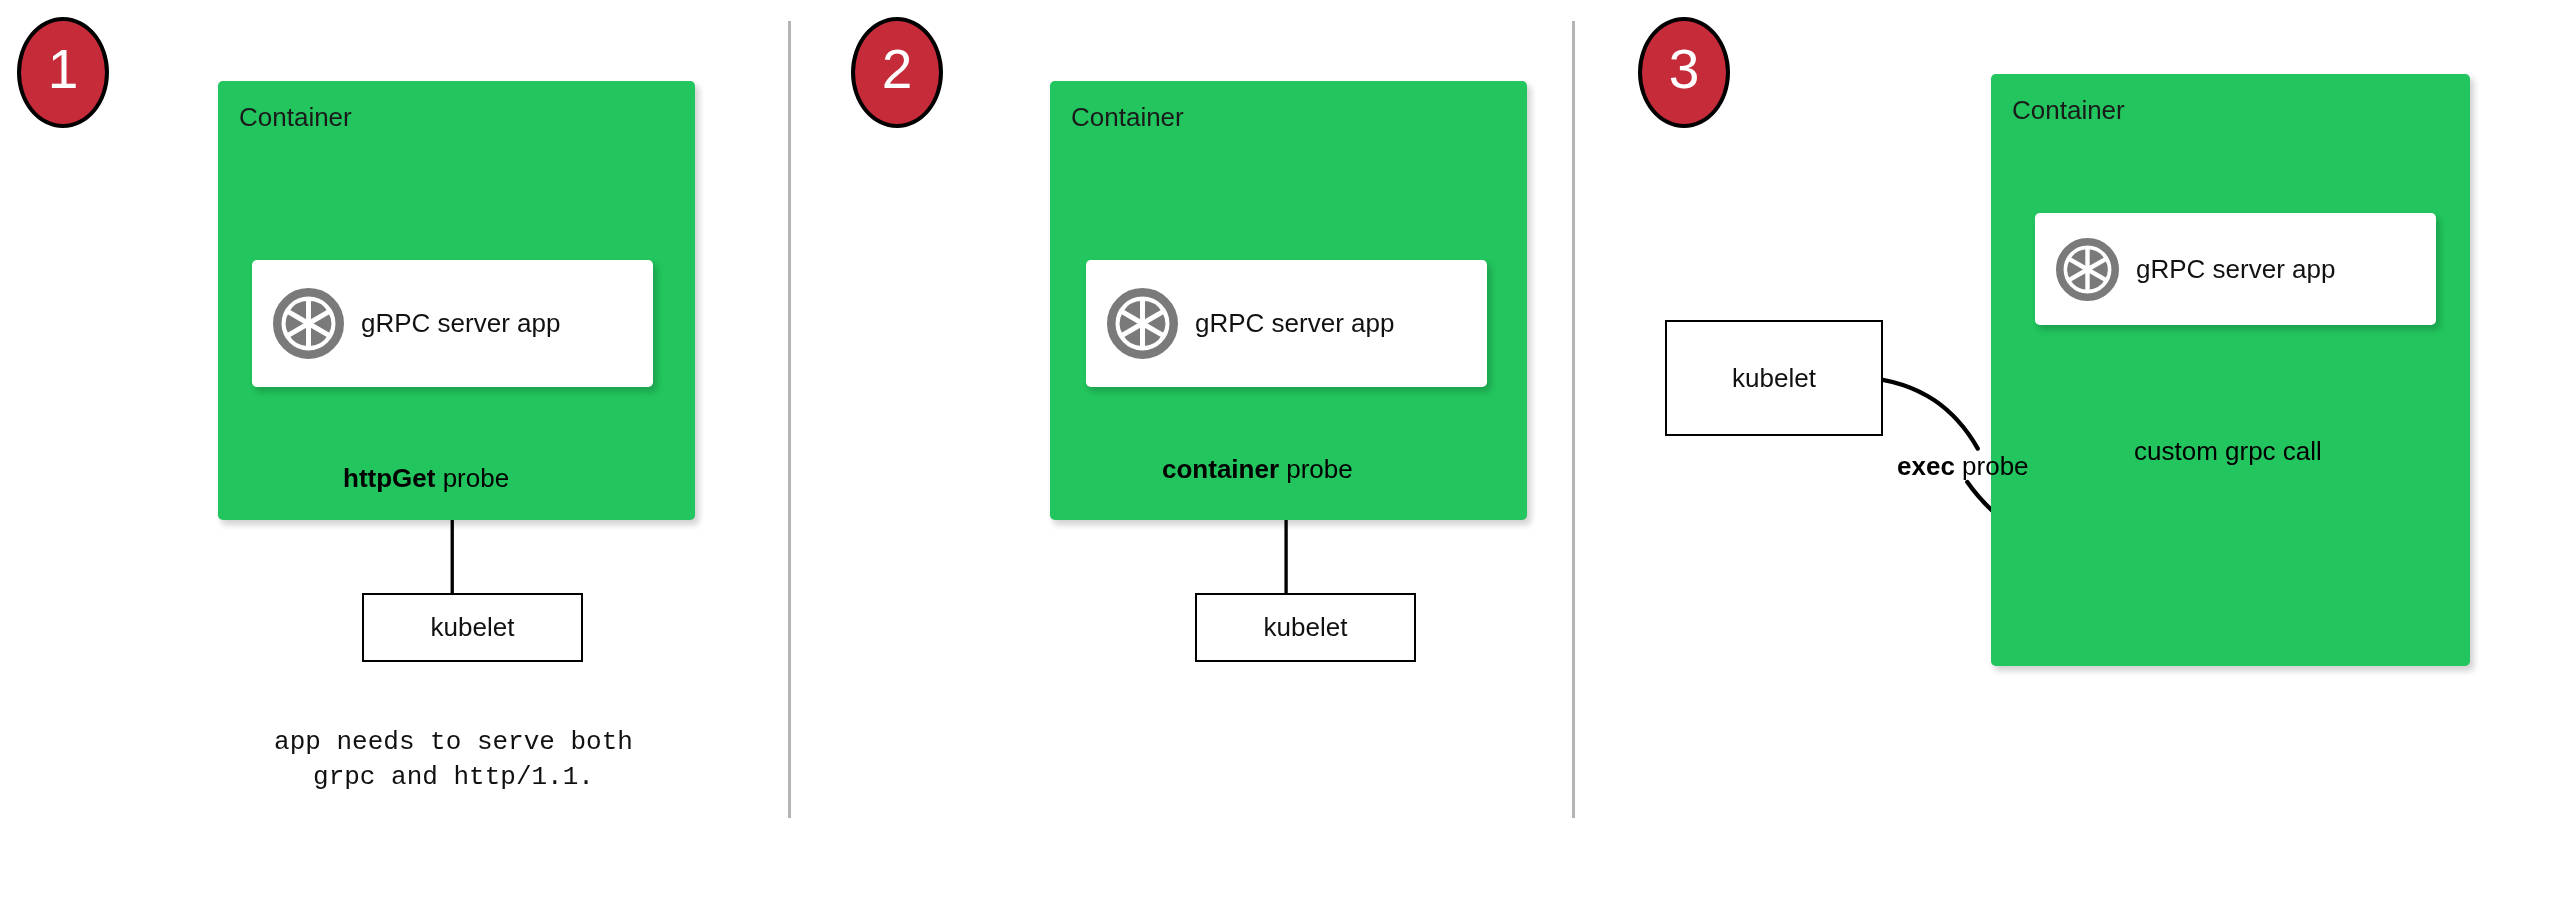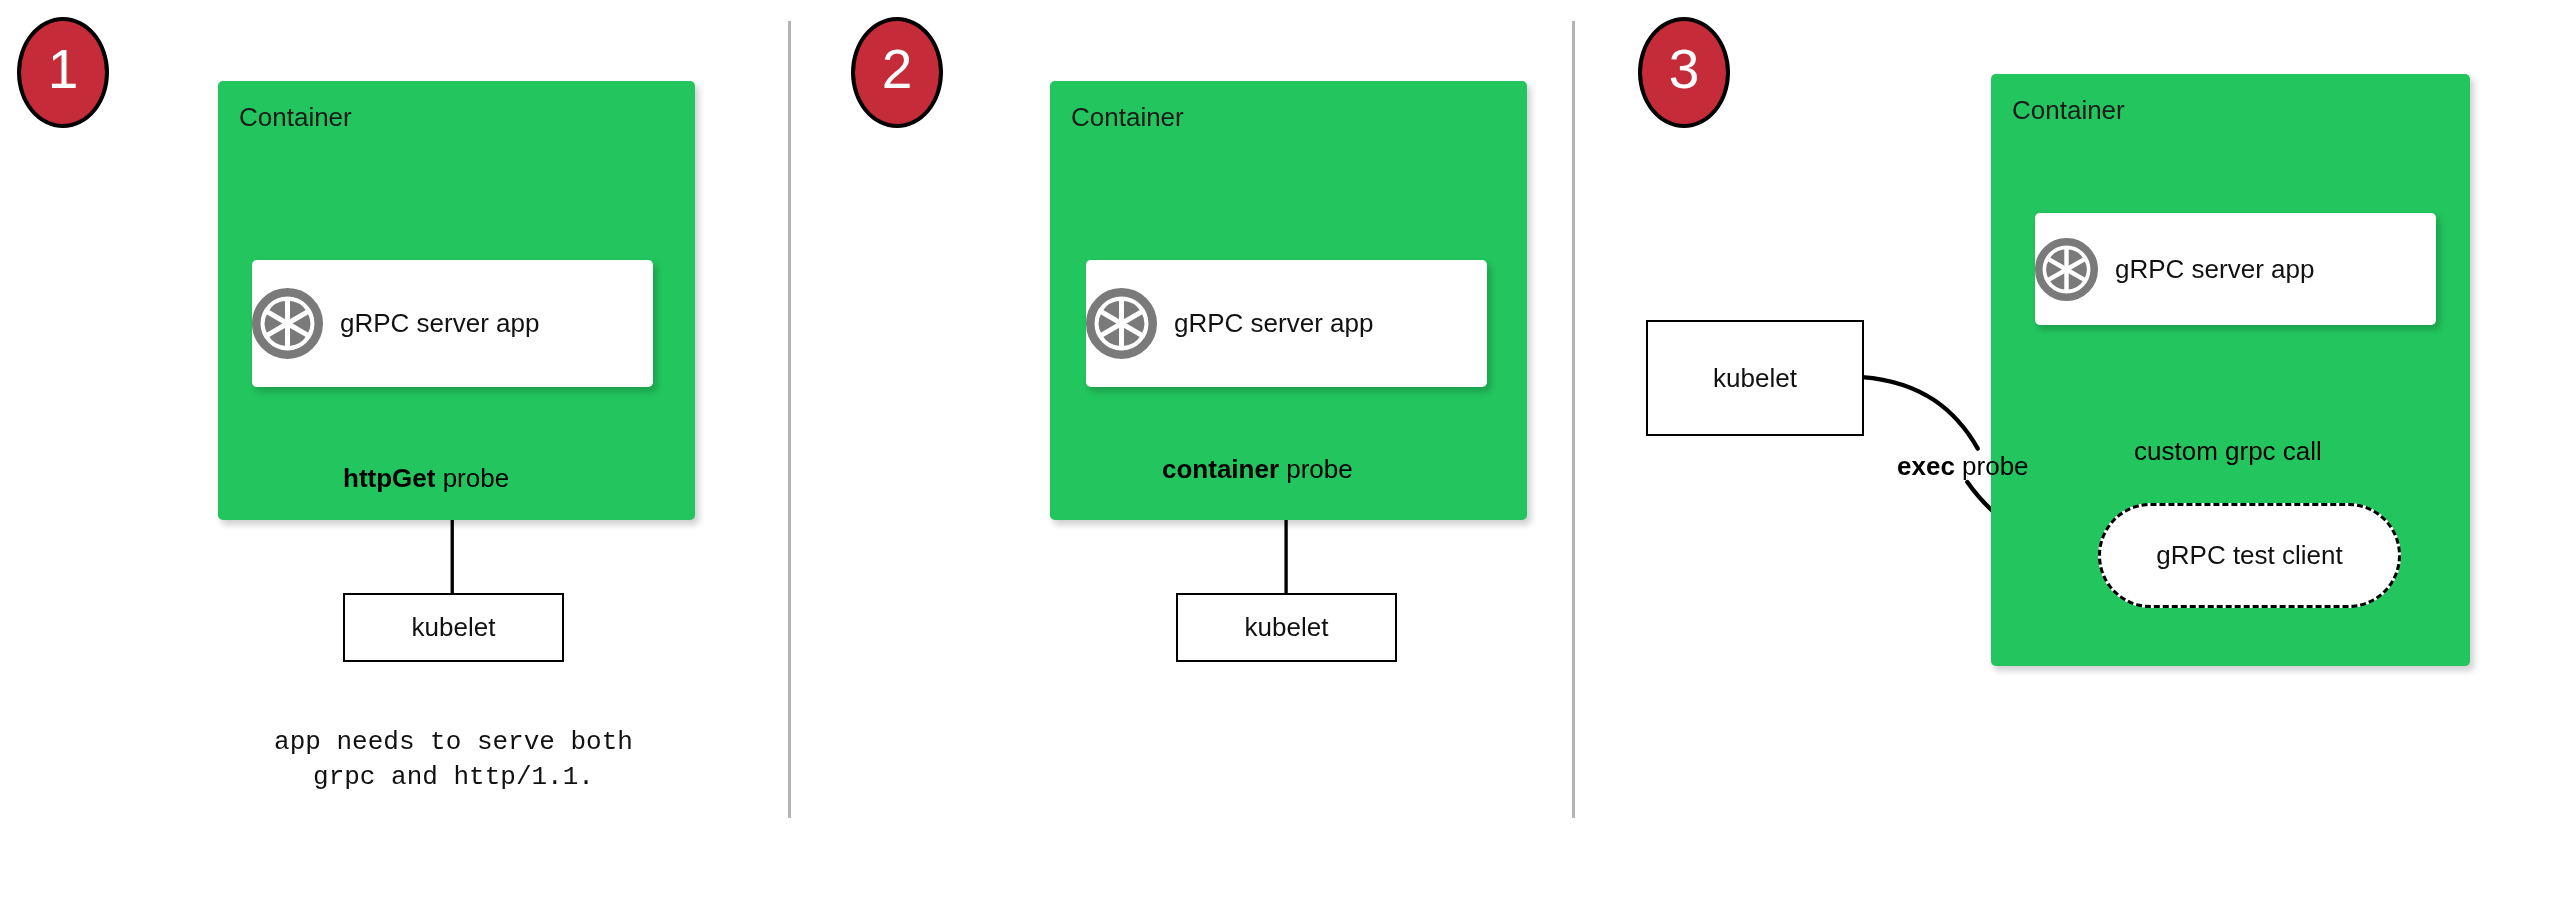--- a/index.html
+++ b/index.html
@@ -70,20 +70,21 @@
   }
 
   
   .app-card {
     position: absolute;
     background: #ffffff;
     border-radius: 4.8px;
     box-shadow: 3.8px 4.8px 6.7px rgba(0,0,0,0.18);
     display: flex;
     align-items: center;
+    padding-left: 21px;
     box-sizing: border-box;
   }
   .app-card .label {
     font-size: 26px;
     margin-left: 17px;
     white-space: nowrap;
     color: #111111;
   }
   .aperture-icon { flex: 0 0 auto; display:block; }
 
@@ -91,20 +92,21 @@
   .plain-box {
     position: absolute;
     background: #ffffff;
     border: 2.9px solid #000000;
     box-sizing: border-box;
     display: flex;
     align-items: center;
     justify-content: center;
     font-size: 26px;
     color: #111111;
+    margin-left: 19px;
   }
 
   
   .dashed-box {
     position: absolute;
     background: #ffffff;
     border: 3.8px dashed #000000;
     border-radius: 57px;
     box-sizing: border-box;
     display: flex;
@@ -290,19 +292,16 @@
   <div class="plain-box" style="left:1646px; top:320px; width:218px; height:116px;">
     <span>kubelet</span>
   </div>
 
   <div class="edge-label" style="left:1897px; top:453px;">
     <b>exec</b><span> probe</span>
   </div>
 
   <div class="edge-label" style="left:2134px; top:438px;">custom grpc call</div>
 
-  <div class="dashed-box" style="left:2098px; top:503px; width:303px; height:105px;">
-    <span>gRPC test client</span>
-  </div>
 
 
 </div>
 
 
 </body></html>

